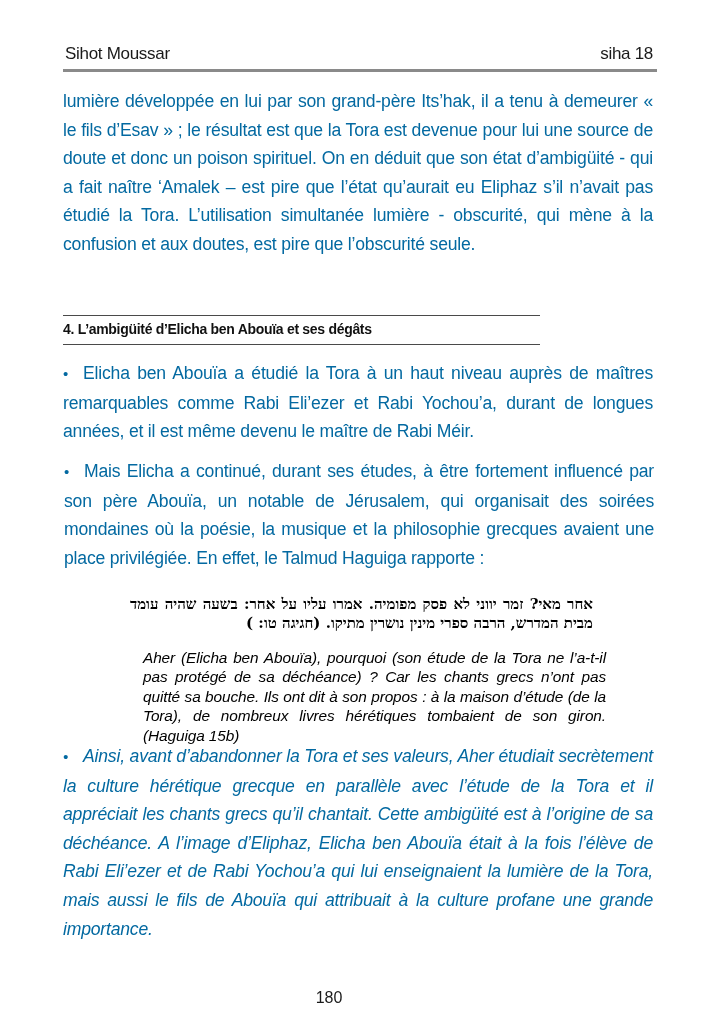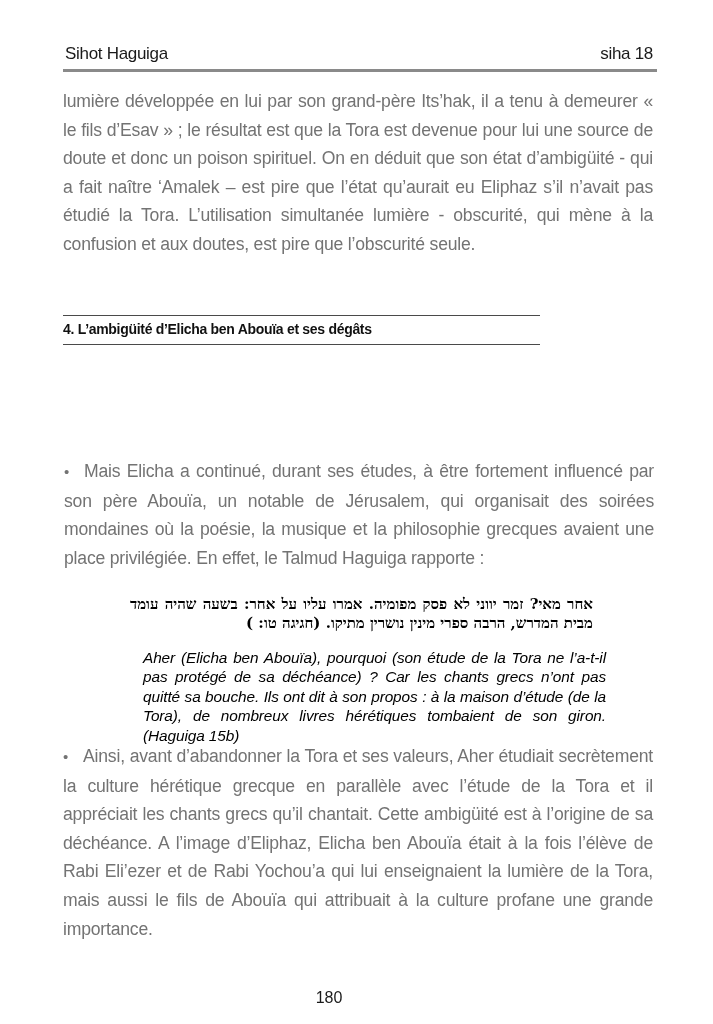--- a/index.html
+++ b/index.html
@@ -36,21 +36,21 @@
 
     .body-text {
       position: absolute;
       left: 63px;
       width: 590px;
       font-size: 17.6px;
       line-height: 28.6px;
       text-align: justify;
       text-align-last: left;
       letter-spacing: -0.2px;
-      color: #737373;
+      color: #0369a1;
     }
     .p1 { top: 87px; }
 
     .section-heading {
       position: absolute;
       left: 63px;
       top: 315px;
       width: 477px;
       height: 28px;
       border-top: 1px solid #4a4a4a;
@@ -65,21 +65,21 @@
     .section-heading span { position: relative; top: 0px; }
 
     .bullet-para .bullet {
       display: inline-block;
       width: 14px;
       font-size: 15px;
       margin-right: 6px;
     }
     .b1 { top: 359px; }
     .b2 { top: 456px; }
-    .b3 { top: 742px; }
+    .b3 { top: 742px; font-style: italic; }
 
     .quote {
       position: absolute;
       left: 130px;
       width: 463px;
       color: #000000;
     }
     .quote-hebrew {
       top: 595px;
       direction: rtl;
@@ -110,30 +110,31 @@
       line-height: 20px;
       color: #1a1a1a;
     }
   </style>
 </head>
 <body>
 
 <div class="page">
 
   <div class="running-header" style="border-bottom-color: rgb(138, 138, 138);">
-    <span class="left">Sihot Haguiga</span>
+    <span class="left">Sihot Moussar</span>
     <span class="right">siha 18</span>
   </div>
 
   <p class="body-text p1" style="margin:0">lumière développée en lui par son grand-père Its’hak, il a tenu à demeurer « le fils d’Esav » ; le résultat est que la Tora est devenue pour lui une source de doute et donc un poison spirituel. On en déduit que son état d’ambigüité - qui a fait naître ‘Amalek – est pire que l’état qu’aurait eu Eliphaz s’il n’avait pas étudié la Tora. L’utilisation simultanée lumière - obscurité, qui mène à la confusion et aux doutes, est pire que l’obscurité seule.</p>
 
   <div class="section-heading">
     <span>4. L’ambigüité d’Elicha ben Abouïa et ses dégâts</span>
   </div>
 
+  <p class="body-text bullet-para b1" style="margin:0"><span class="bullet">•</span><span>Elicha ben Abouïa a étudié la Tora à un haut niveau auprès de maîtres remarquables comme Rabi Eli’ezer et Rabi Yochou’a, durant de longues années, et il est même devenu le maître de Rabi Méir.</span></p>
 
   <p class="body-text bullet-para b2" style="margin:1px"><span class="bullet">•</span><span>Mais Elicha a continué, durant ses études, à être fortement influencé par son père Abouïa, un notable de Jérusalem, qui organisait des soirées mondaines où la poésie, la musique et la philosophie grecques avaient une place privilégiée. En effet, le Talmud Haguiga rapporte :</span></p>
 
   <p class="quote quote-hebrew" style="margin:0" lang="he">אחר מאי? זמר יווני לא פסק מפומיה. אמרו עליו על אחר: בשעה שהיה עומד מבית המדרש, הרבה ספרי מינין נושרין מתיקו. (חגיגה טו: )</p>
 
   <p class="quote quote-translation" style="margin:13px">Aher (Elicha ben Abouïa), pourquoi (son étude de la Tora ne l’a-t-il pas protégé de sa déchéance) ? Car les chants grecs n’ont pas quitté sa bouche. Ils ont dit à son propos : à la maison d’étude (de la Tora), de nombreux livres hérétiques tombaient de son giron. (Haguiga 15b)</p>
 
   <p class="body-text bullet-para b3" style="margin:0"><span class="bullet">•</span><span>Ainsi, avant d’abandonner la Tora et ses valeurs, Aher étudiait secrètement la culture hérétique grecque en parallèle avec l’étude de la Tora et il appréciait les chants grecs qu’il chantait. Cette ambigüité est à l’origine de sa déchéance. A l’image d’Eliphaz, Elicha ben Abouïa était à la fois l’élève de Rabi Eli’ezer et de Rabi Yochou’a qui lui enseignaient la lumière de la Tora, mais aussi le fils de Abouïa qui attribuait à la culture profane une grande importance.</span></p>
 
   <div class="page-number">180</div>

